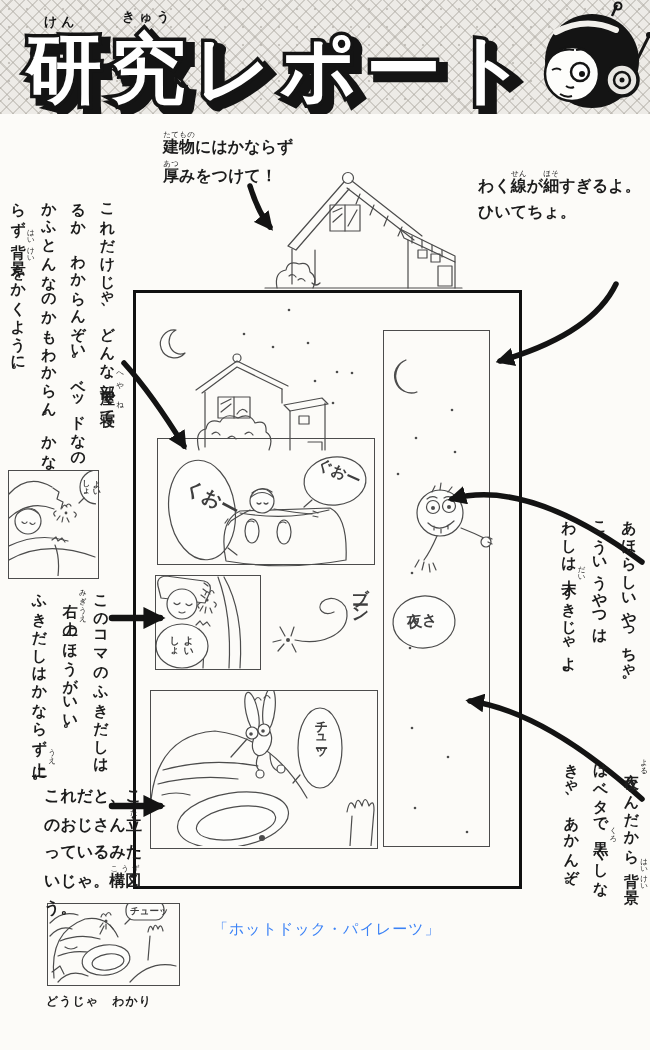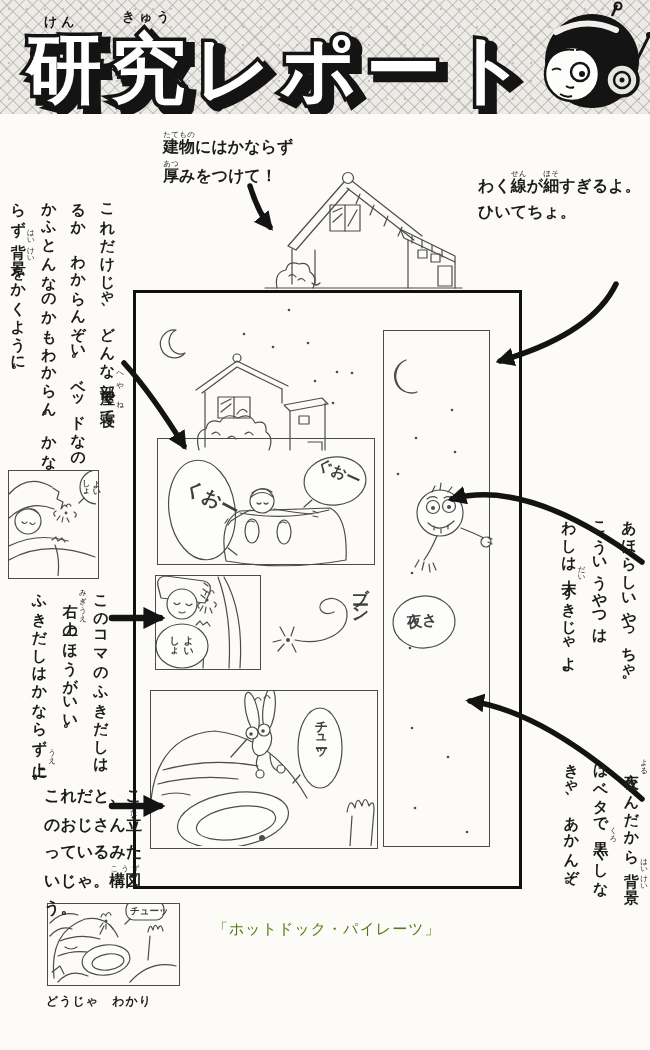--- a/index.html
+++ b/index.html
@@ -39,21 +39,21 @@
   .ann .ln{display:block;}
   .h16{font-size:16px;line-height:1.65;}
   .v15{writing-mode:vertical-rl;font-size:15px;line-height:1.95;letter-spacing:1px;}
   .h17{font-size:12px;line-height:1.6;letter-spacing:1px;}
   ruby rt{font-size:7.5px;font-weight:400;letter-spacing:0;}
   
   .sfx{position:absolute;z-index:3;color:#3e3e3e;font-weight:700;white-space:pre-line;}
   .sfx.v{writing-mode:vertical-rl;}
   
   .credit{position:absolute;z-index:3;font-family:"Liberation Serif","DejaVu Serif",serif;
-    font-size:15px;line-height:1.8;letter-spacing:1px;color:#4d7c0f;}
+    font-size:15px;line-height:1.8;letter-spacing:1px;color:#3b82f6;}
 </style>
 </head>
 <body>
 
 <div class="banner">
   <svg class="title-svg" width="650" height="114">
     <text class="t-shadow" x="33" y="101">研究レポート</text>
     <text class="t-main" x="26" y="95">研究レポート</text>
     <text class="t-furi" x="44" y="26">けん</text>
     <text class="t-furi" x="122" y="21">きゅう</text>

